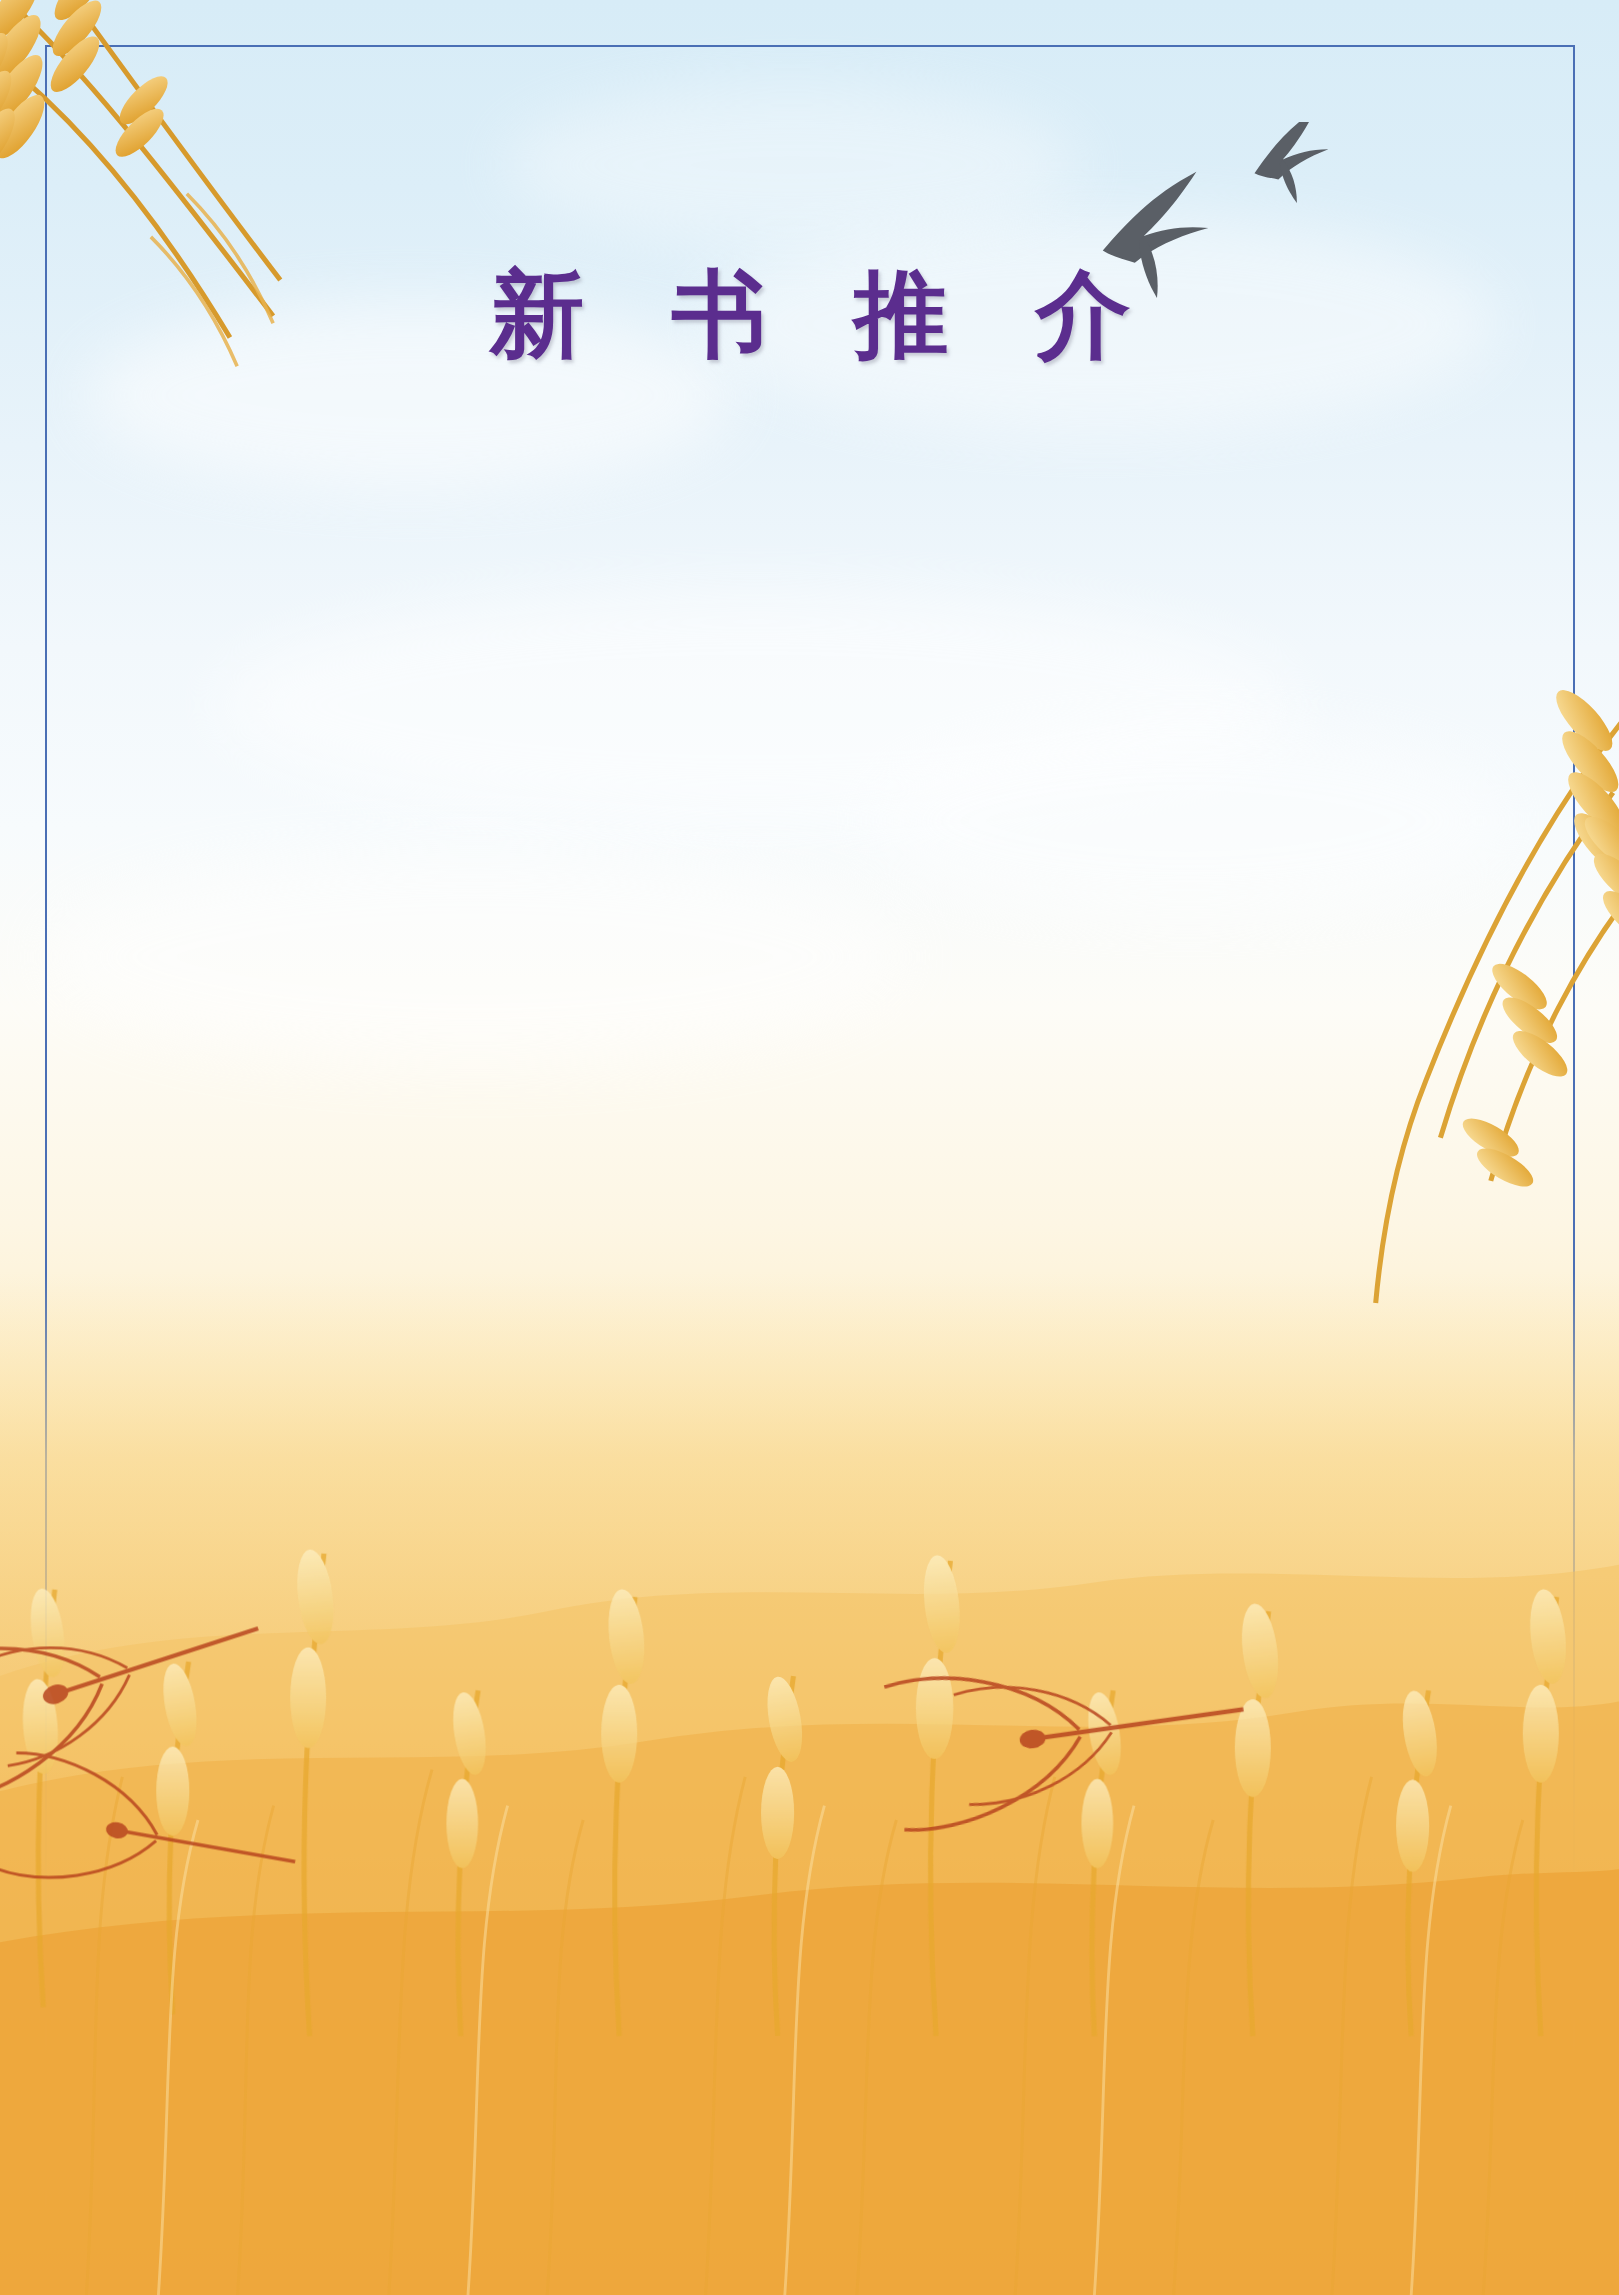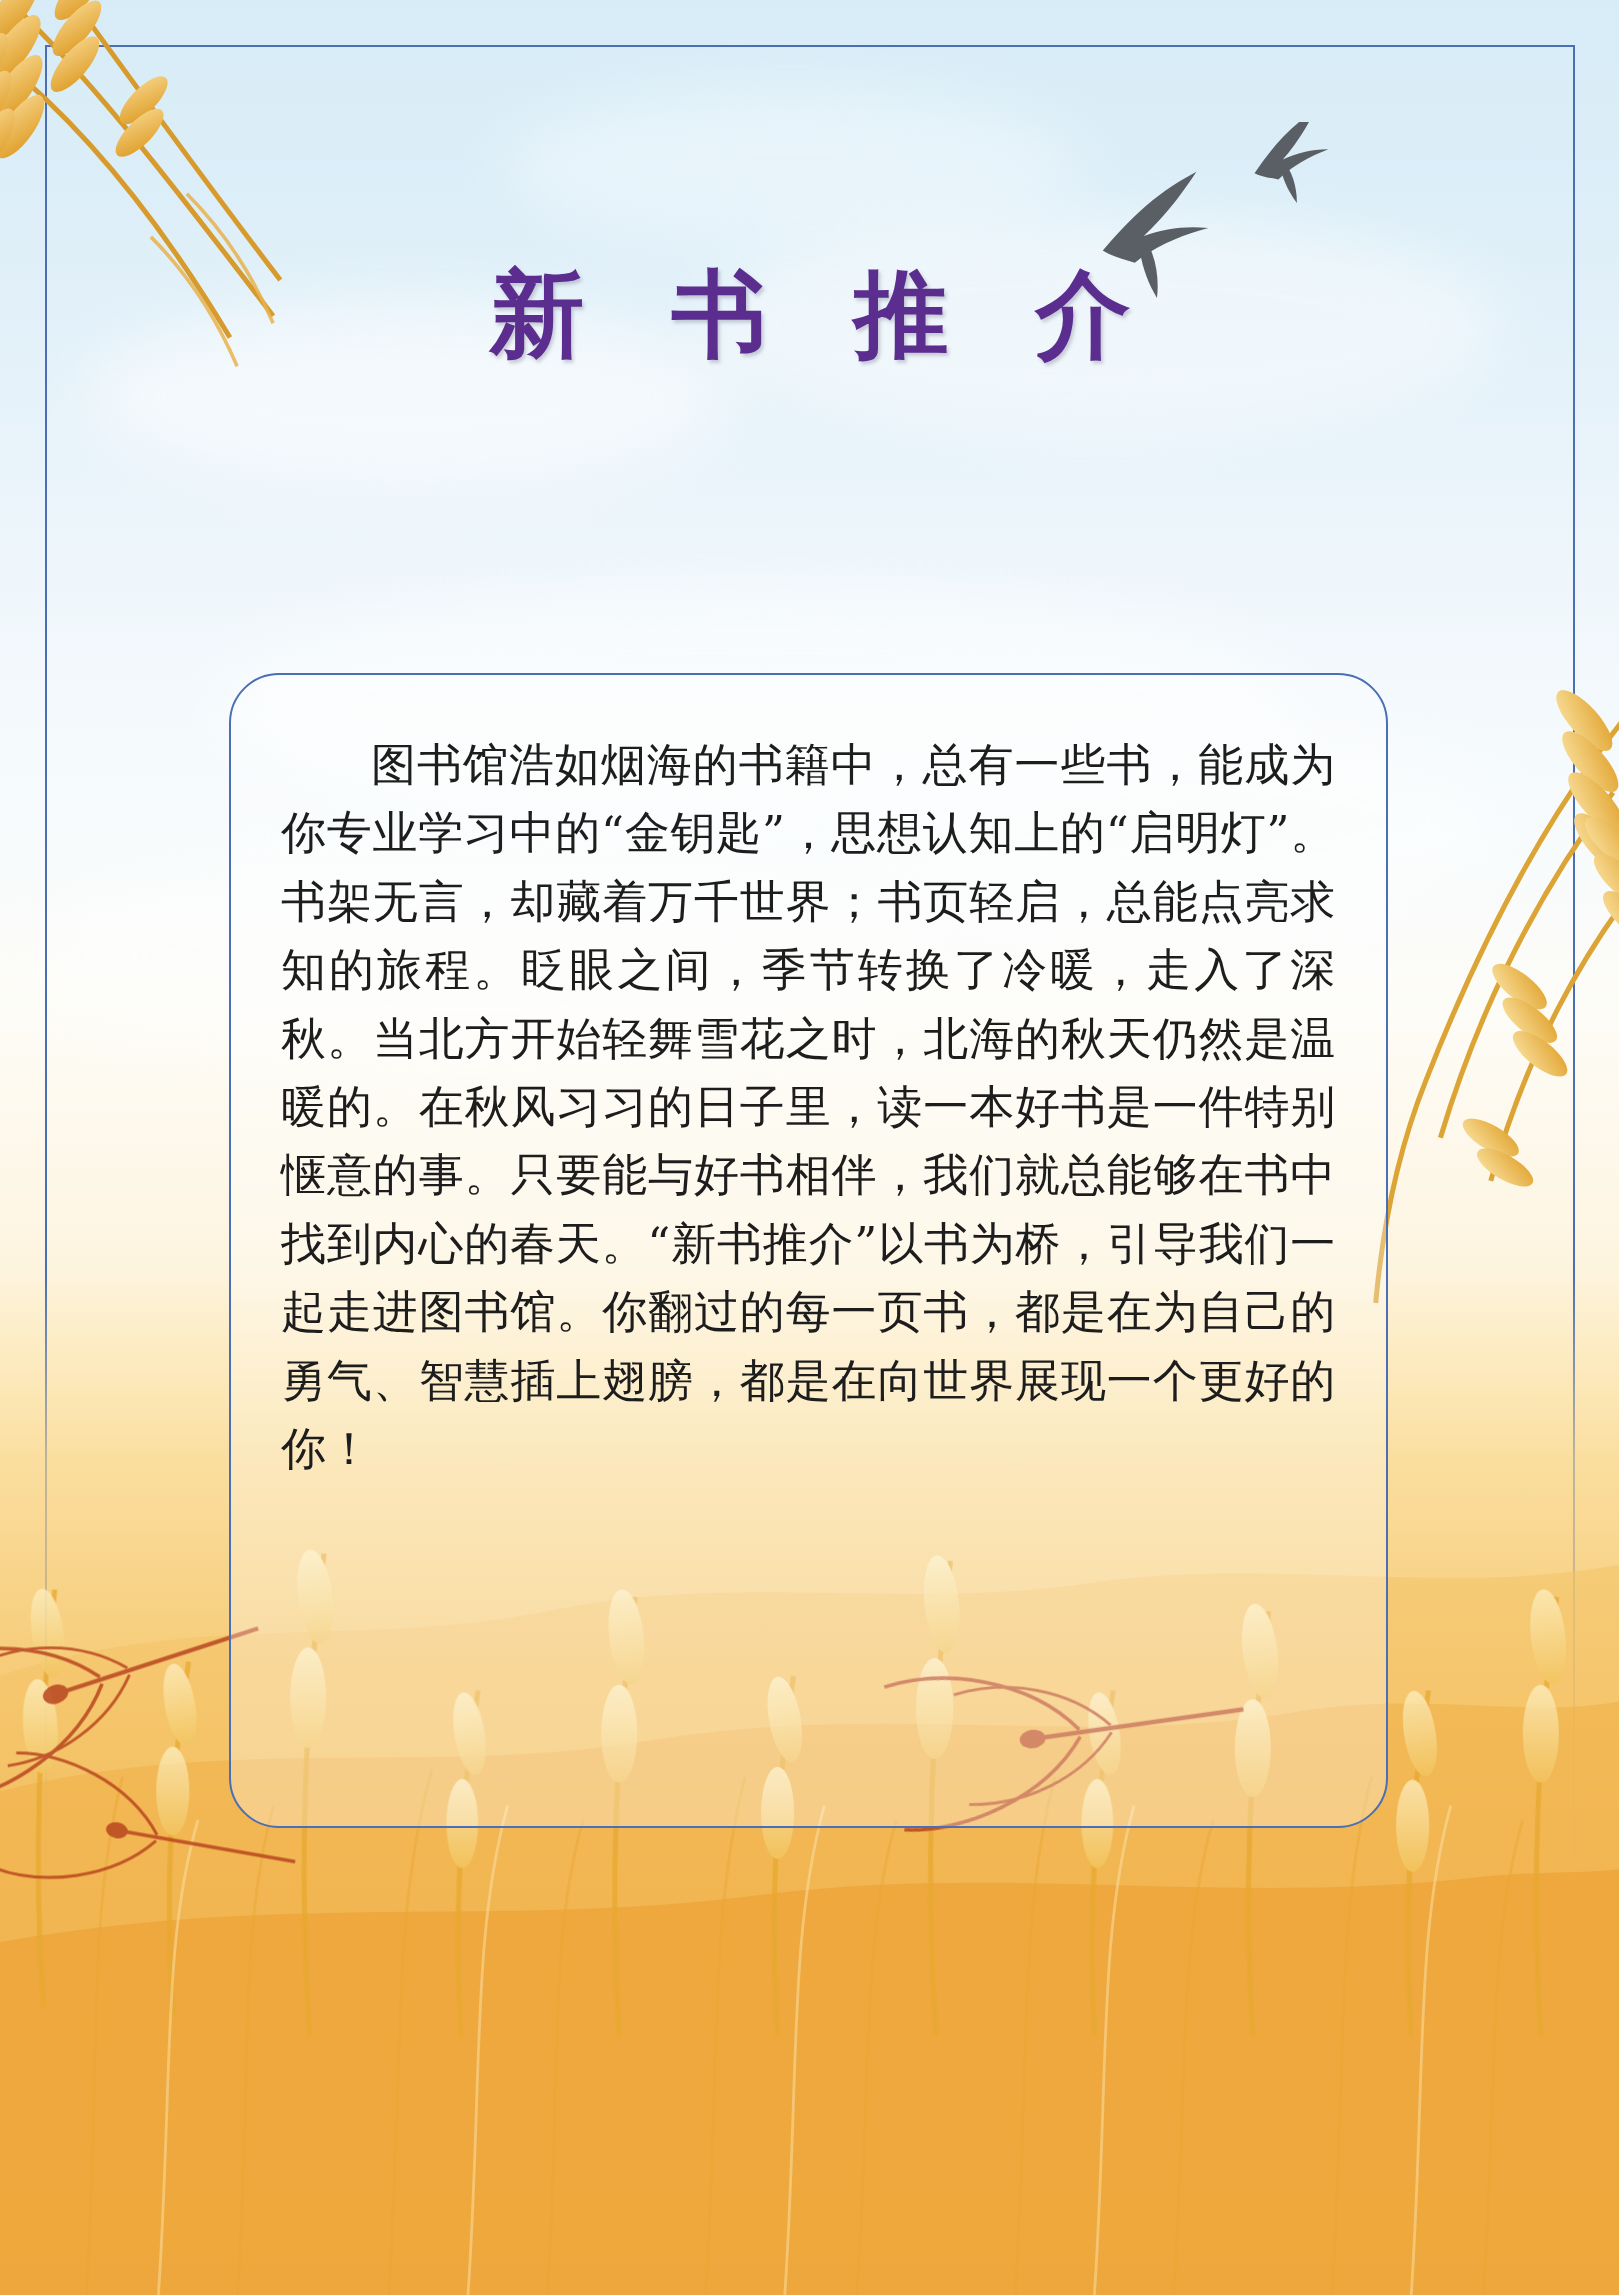--- a/index.html
+++ b/index.html
@@ -390,18 +390,15 @@
       </g>
     </g>
   </svg>
 
   <div class="page-border"></div>
 
   <div class="title-wrap">
     <span class="title">新 书 推 介</span>
   </div>
 
-  <div class="text-card">
-    <p class="body-text">图书馆浩如烟海的书籍中，总有一些书，能成为你专业学习中的“金钥匙”，思想认知上的“启明灯”。书架无言，却藏着万千世界；书页轻启，总能点亮求知的旅程。眨眼之间，季节转换了冷暖，走入了深秋。当北方开始轻舞雪花之时，北海的秋天仍然是温暖的。在秋风习习的日子里，读一本好书是一件特别惬意的事。只要能与好书相伴，我们就总能够在书中找到内心的春天。“新书推介”以书为桥，引导我们一起走进图书馆。你翻过的每一页书，都是在为自己的勇气、智慧插上翅膀，都是在向世界展现一个更好的你！</p>
-  </div>
 
 </div>
 
 
 </body></html>

